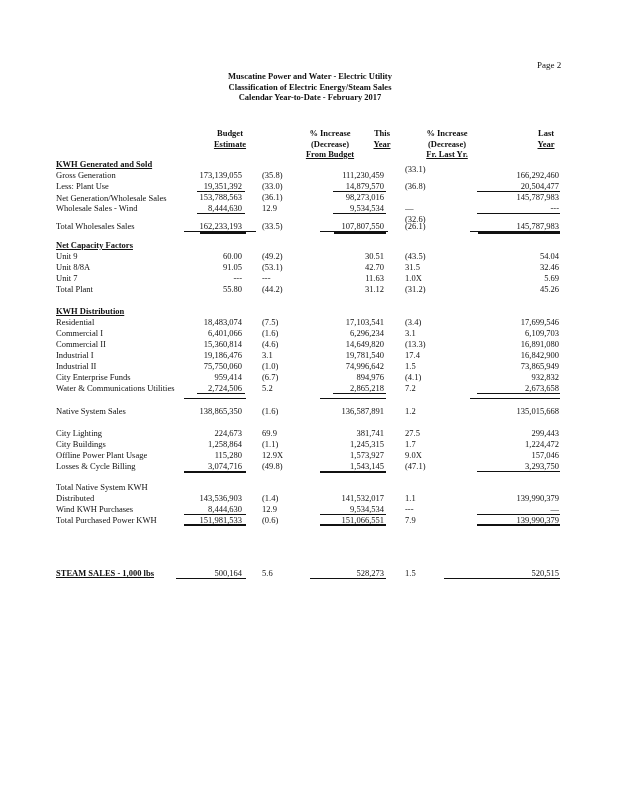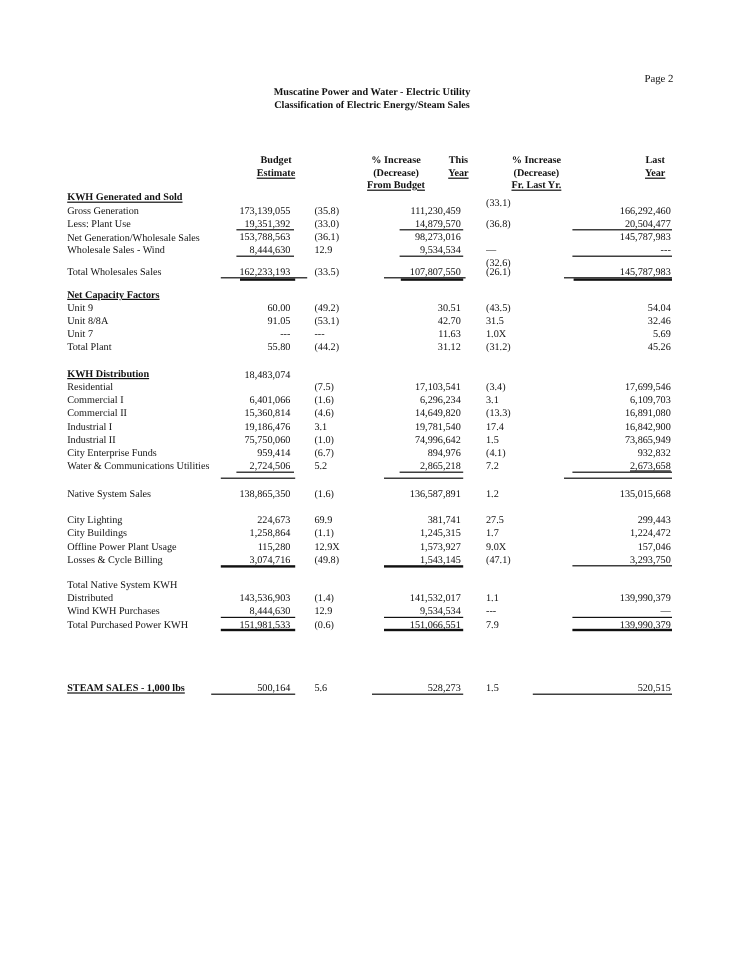--- a/index.html
+++ b/index.html
@@ -23,20 +23,21 @@
   .steam { font-weight: bold; text-decoration: underline; }
 </style>
 </head>
 <body>
 
 <div class="page-num">Page 2</div>
 
 <div class="title-block">
   <div>Muscatine Power and Water - Electric Utility</div>
   <div>Classification of Electric Energy/Steam Sales</div>
+  <div>Calendar Year-to-Date - February 2017</div>
 </div>
 
 <div class="hdr" style="left:208px;top:128px;width:44px;">
   <div></div>
   <div>Budget</div>
   <div class="u">Estimate</div>
 </div>
 <div class="hdr" style="left:298px;top:128px;width:64px;">
   <div>% Increase</div>
   <div>(Decrease)</div>
@@ -122,21 +123,21 @@
     <div class="cell c4" style="top: 273px;">1.0X</div>
     <div class="cell c5" style="top: 273px;">5.69</div>
     <div class="lbl" style="top: 284px;">Total Plant</div>
     <div class="cell c1" style="top: 284px;">55.80</div>
     <div class="cell c2" style="top: 284px;">(44.2)</div>
     <div class="cell c3" style="top: 284px;">31.12</div>
     <div class="cell c4" style="top: 284px;">(31.2)</div>
     <div class="cell c5" style="top: 284px;">45.26</div>
     <div class="lbl sect" style="top: 306px;">KWH Distribution</div>
     <div class="lbl" style="top: 317px;">Residential</div>
-    <div class="cell c1" style="top: 307px; margin-left: 10px;">18,483,074</div>
+    <div class="cell c1" style="top: 317px; margin-left: 10px;">18,483,074</div>
     <div class="cell c2" style="top: 317px;">(7.5)</div>
     <div class="cell c3" style="top: 317px;">17,103,541</div>
     <div class="cell c4" style="top: 317px;">(3.4)</div>
     <div class="cell c5" style="top: 317px;">17,699,546</div>
     <div class="lbl" style="top: 328px;">Commercial I</div>
     <div class="cell c1" style="top: 328px;">6,401,066</div>
     <div class="cell c2" style="top: 328px;">(1.6)</div>
     <div class="cell c3" style="top: 328px;">6,296,234</div>
     <div class="cell c4" style="top: 328px;">3.1</div>
     <div class="cell c5" style="top: 328px;">6,109,703</div>
@@ -162,21 +163,21 @@
     <div class="cell c1" style="top: 372px;">959,414</div>
     <div class="cell c2" style="top: 372px;">(6.7)</div>
     <div class="cell c3" style="top: 372px;">894,976</div>
     <div class="cell c4" style="top: 372px;">(4.1)</div>
     <div class="cell c5" style="top: 372px;">932,832</div>
     <div class="lbl" style="top: 383px;">Water &amp; Communications Utilities</div>
     <div class="cell c1" style="top: 383px;">2,724,506</div>
     <div class="cell c2" style="top: 383px;">5.2</div>
     <div class="cell c3" style="top: 383px;">2,865,218</div>
     <div class="cell c4" style="top: 383px;">7.2</div>
-    <div class="cell c5" style="top: 383px; text-decoration: underline;">2,673,658</div>
+    <div class="cell c5" style="top: 383px;">2,673,658</div>
     <div class="rule" style="left: 197px; top: 393px; width: 48px;"></div>
     <div class="rule" style="left: 333px; top: 393px; width: 53px;"></div>
     <div class="rule" style="left: 477px; top: 393px; width: 83px;"></div>
     <div class="rule" style="left: 184px; top: 398px; width: 62px;"></div>
     <div class="rule" style="left: 320px; top: 398px; width: 66px;"></div>
     <div class="rule" style="left: 470px; top: 398px; width: 90px;"></div>
     <div class="lbl" style="top: 406px;">Native System Sales</div>
     <div class="cell c1" style="top: 406px;">138,865,350</div>
     <div class="cell c2" style="top: 406px;">(1.6)</div>
     <div class="cell c3" style="top: 406px;">136,587,891</div>

